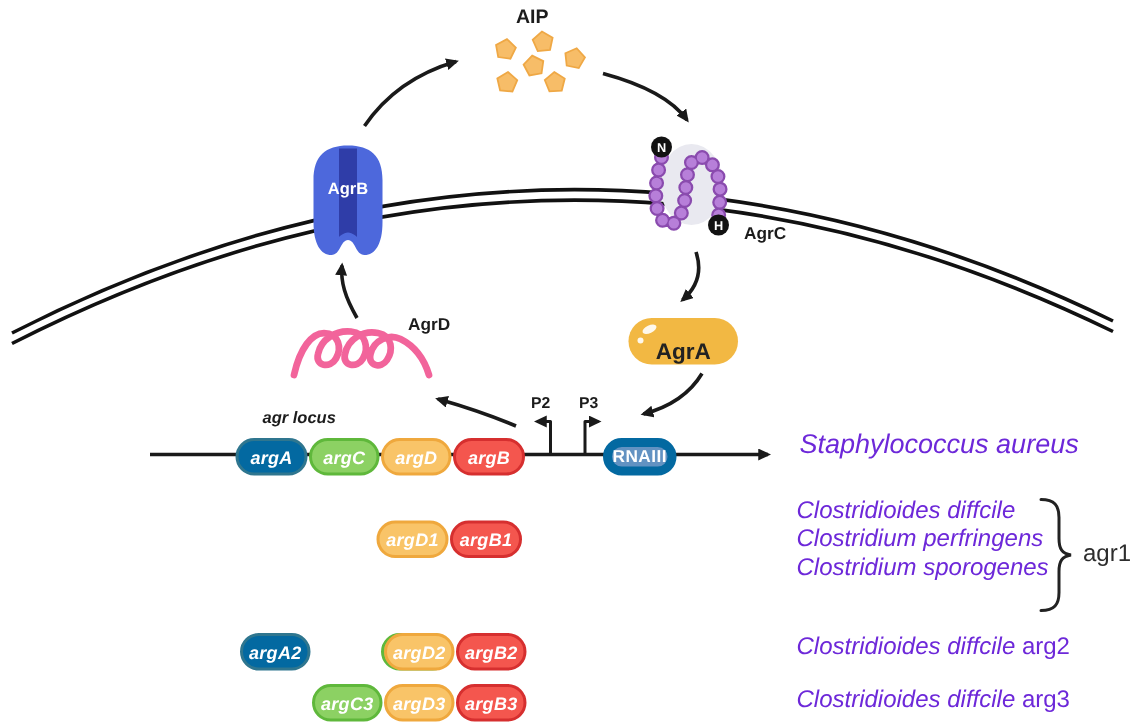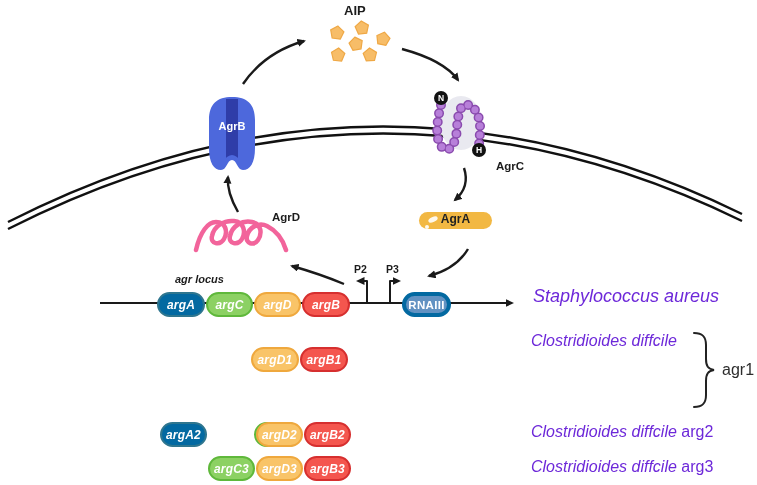--- a/index.html
+++ b/index.html
@@ -19,27 +19,27 @@
     position:absolute;height:25px;border-radius:13px;border:2px solid;box-sizing:border-box;
     display:flex;align-items:center;justify-content:center;
     color:#fff;font-size:12px;font-weight:bold;font-style:italic;letter-spacing:.2px;
   }
   .pill-blue  {background:#0369a1;border-color:#2F768F;text-align:right;}
   .pill-green {background:#8CD163;border-color:#5FB83B;}
   .pill-orange{background:#F9C468;border-color:#EFA83D;}
   .pill-red   {background:#F4564E;border-color:#D62F2F;}
   .pill-rna{
     position:absolute;height:25px;border-radius:13px;box-sizing:border-box;
-    background:#6292C2;border:4px solid #0369a1;display:flex;align-items:center;justify-content:center;
+    background:#6292C2;border:6px solid #0369a1;display:flex;align-items:center;justify-content:center;
     color:#fff;font-size:11.5px;font-weight:bold;font-style:normal;letter-spacing:.3px;
   }
   .agra-pill{
-    position:absolute;left:419px;top:212px;width:73px;height:17px;border-radius:16px;
-    background:#F2B843;display:flex;align-items:flex-start;justify-content:center;
-    font-weight:bold;font-size:12px;color:#222;
+    position:absolute;left:419px;top:212px;width:73px;height:31px;border-radius:16px;
+    background:#F2B843;display:flex;align-items:flex-end;justify-content:center;
+    font-weight:bold;font-size:15px;color:#222;
   }
   .agra-pill .hl1{position:absolute;left:9px;top:5px;width:10px;height:5px;border-radius:50%;
     background:#fff;opacity:.9;transform:rotate(-25deg);}
   .agra-pill .hl2{position:absolute;left:6px;top:13px;width:4px;height:4px;border-radius:50%;
     background:#fff;opacity:.9;}
   .agrb-label{position:absolute;left:209px;top:120px;width:46px;text-align:center;
     color:#fff;font-weight:bold;font-size:11px;}
   .locus-label{font-weight:bold;font-style:italic;font-size:11px;}
   .promoter-label{font-weight:bold;font-size:10.5px;}
   .species{font-style:italic;font-size:16px;color:#6d28d9;}
@@ -105,21 +105,21 @@
       <use href="#pent" transform="translate(370,55) rotate(-4)"></use>
     </g>
   </svg>
 
   <div class="abs aip-label" style="left:344px;top:3px;">AIP</div>
 
   <div class="agrb-label">AgrB</div>
 
   <div class="badge" style="left:434px;top:91px;">N</div>
   <div class="badge" style="left:472px;top:143px;">H</div>
-  <div class="abs protein-label" style="left:496px;top:160px;">AgrC</div>
+  <div class="abs protein-label" style="left:496px;top:150px;">AgrC</div>
 
   <div class="abs protein-label" style="left:272px;top:211px;">AgrD</div>
 
   <div class="agra-pill">
     <span class="hl1"></span>
     <span class="hl2"></span>
     <span>AgrA</span>
   </div>
 
   <div class="abs locus-label" style="left:175px;top:273px;">agr locus</div>
@@ -133,20 +133,22 @@
   <div class="pill pill-red" style="left:302px;top:292px;width:48px;">argB</div>
   <div class="pill-rna" style="left:402px;top:292px;width:49px;">RNAIII</div>
 
   <div class="abs species-lg" style="left:533px;top:286px;">Staphylococcus aureus</div>
 
   <div class="pill pill-orange" style="left:251px;top:347px;width:48px;">argD1</div>
   <div class="pill pill-red" style="left:300px;top:347px;width:48px;">argB1</div>
 
   <div class="abs species clo-group" style="left:531px;top:331px;">
     <div>Clostridioides diffcile</div>
+    <div>Clostridium perfringens</div>
+    <div>Clostridium sporogenes</div>
   </div>
   <div class="abs group-label" style="left:722px;top:361px;">agr1</div>
 
   <div class="pill pill-blue" style="left:160px;top:422px;width:47px;">argA2</div>
   <div class="pill pill-green" style="left:208px;top:422px;width:47px;margin-left:46px;">argC2</div>
   <div class="pill pill-orange" style="left:256px;top:422px;width:47px;">argD2</div>
   <div class="pill pill-red" style="left:304px;top:422px;width:47px;">argB2</div>
 
   <div class="abs species" style="left:531px;top:423px;">
     <span>Clostridioides diffcile</span><span class="species-plain"> arg2</span>

